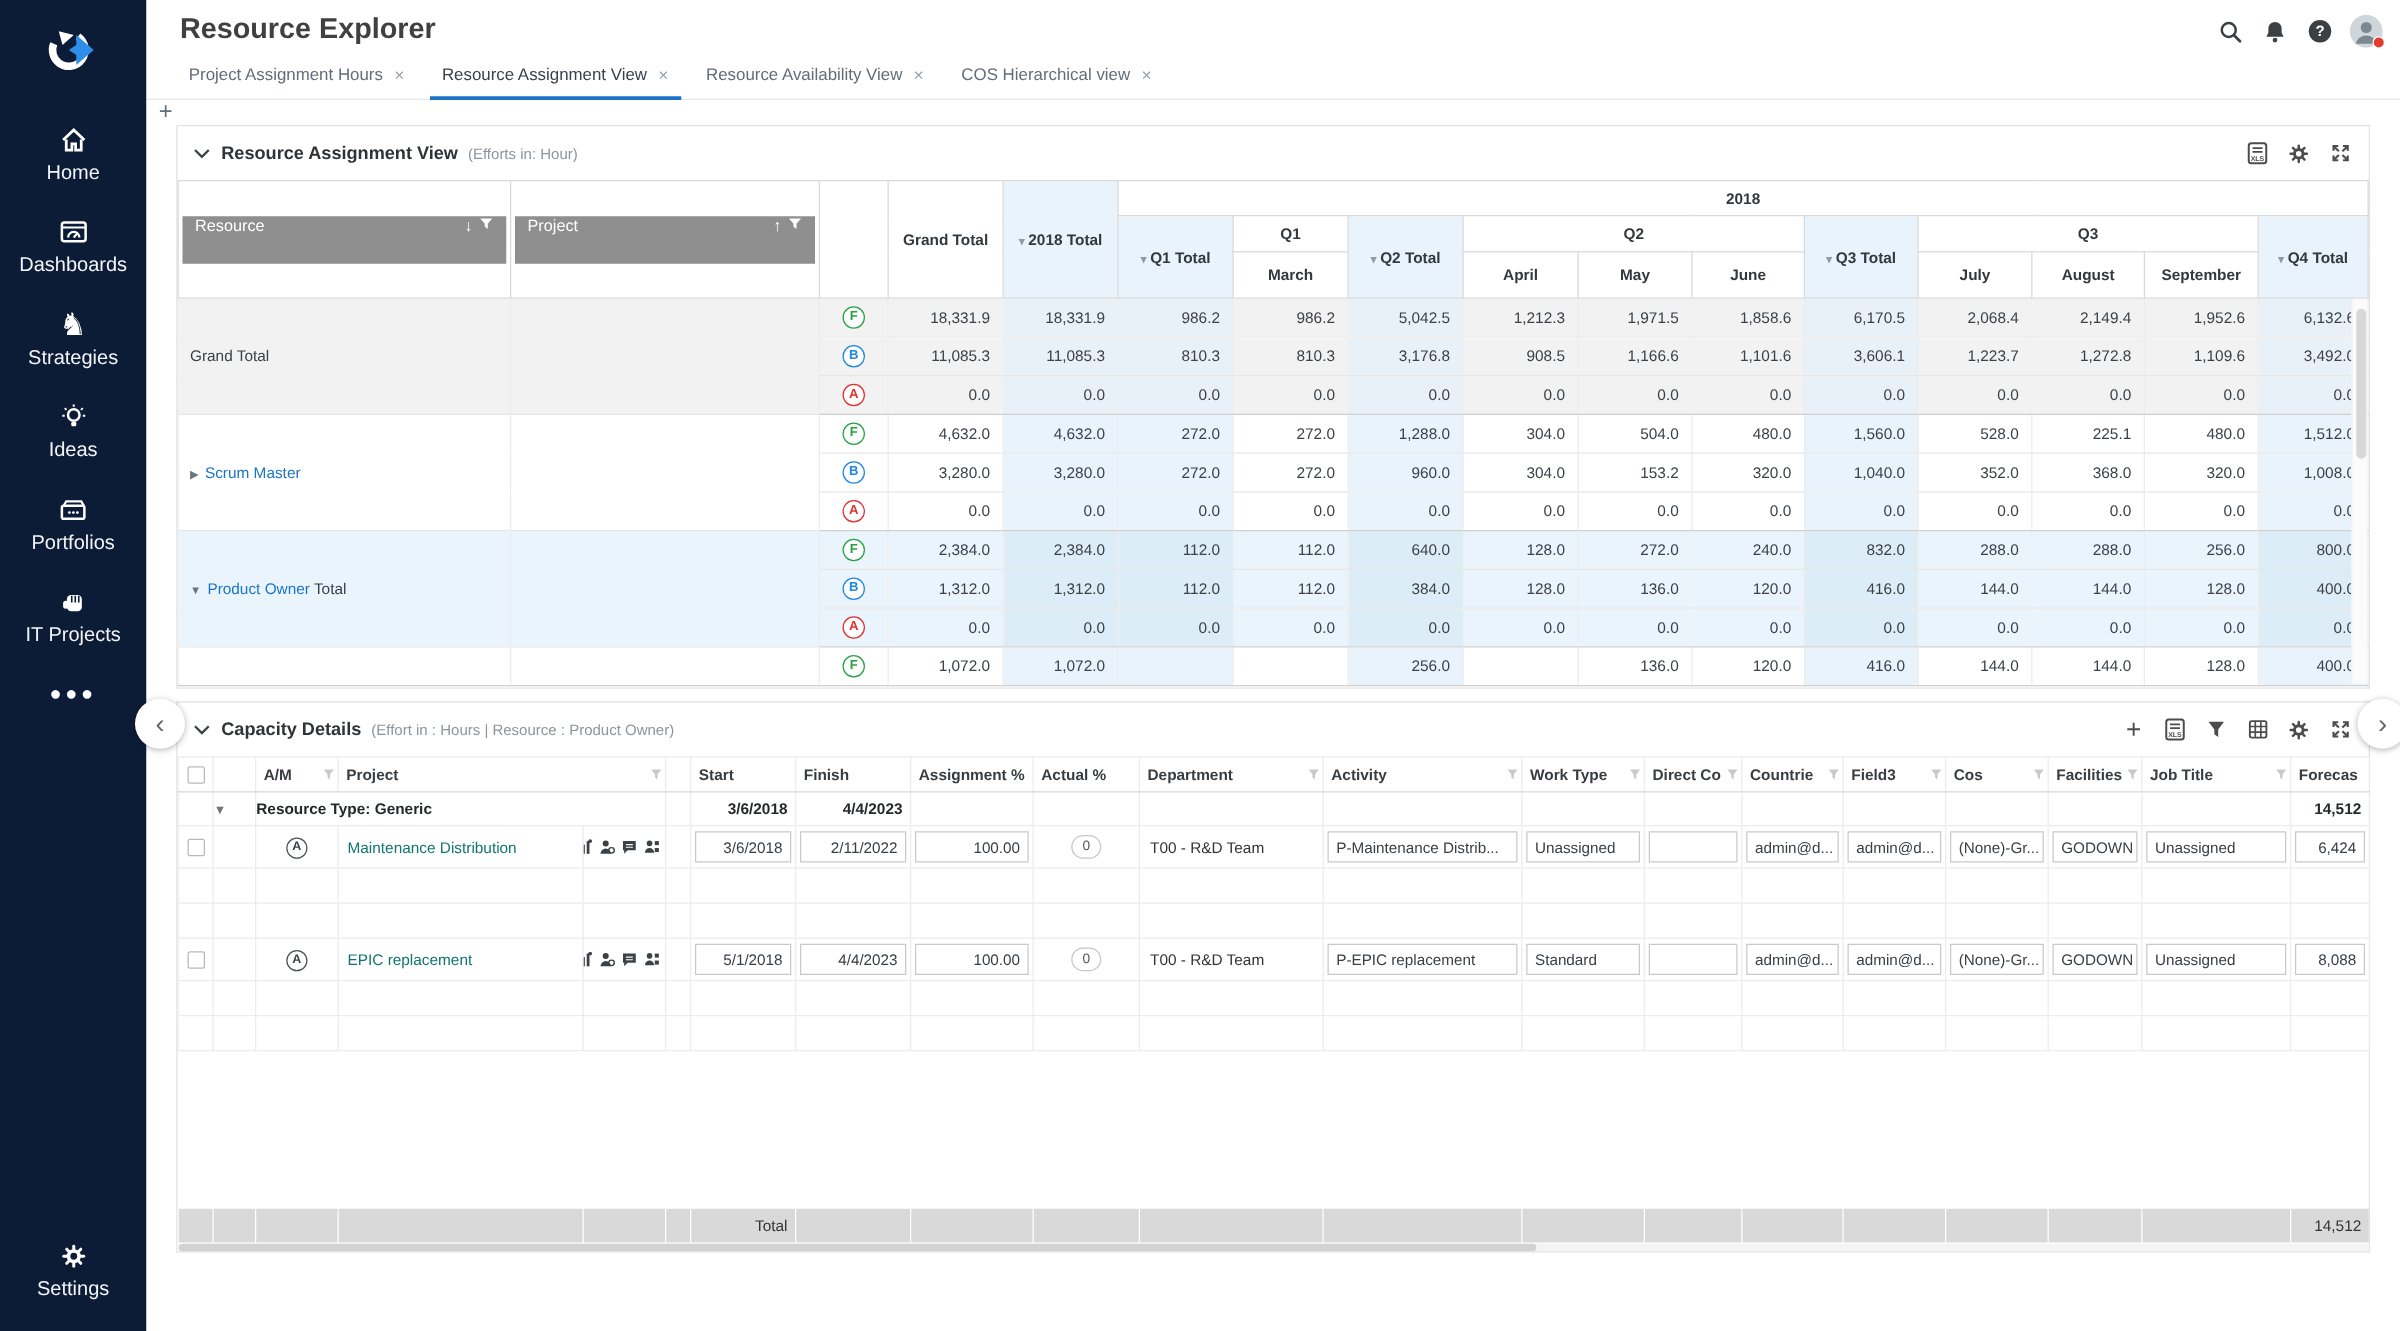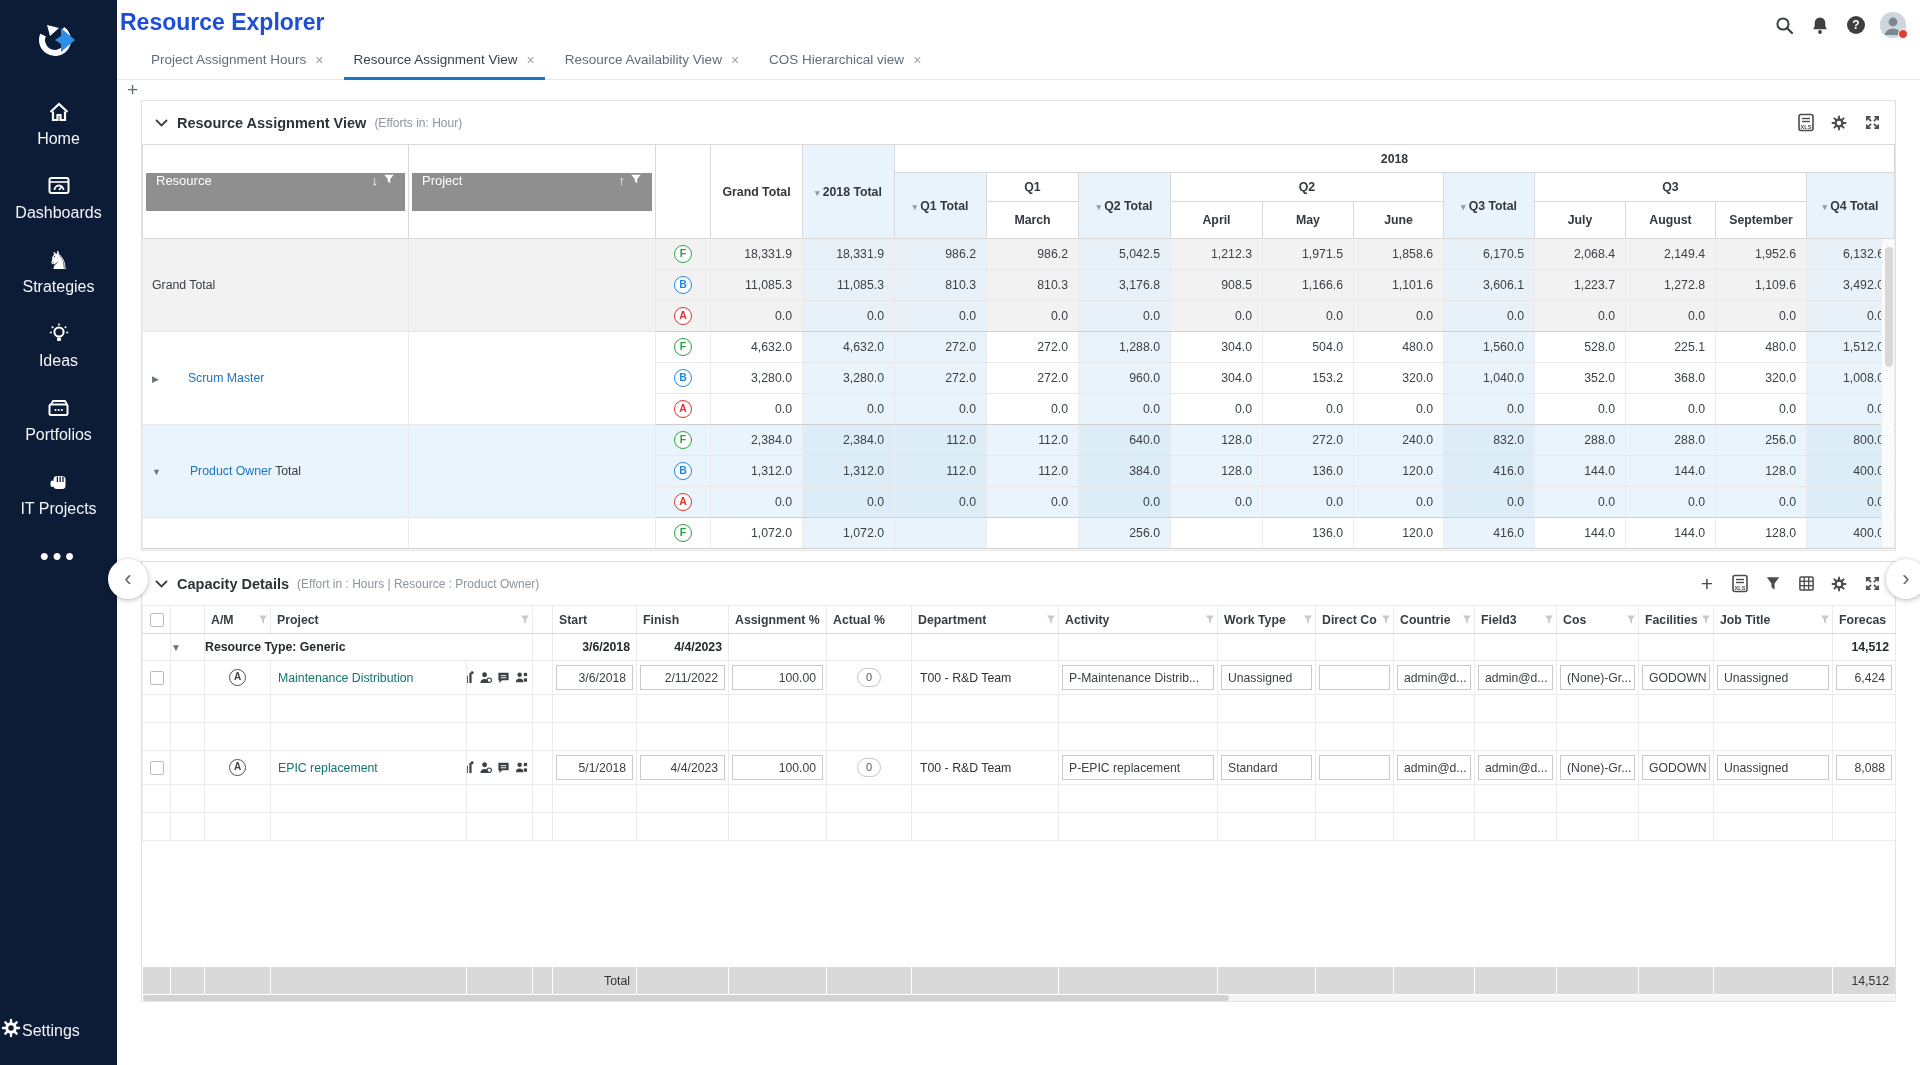--- a/index.html
+++ b/index.html
@@ -6,26 +6,26 @@
   html,body{width:1920px;height:1065px;overflow:hidden;}
   body{font-family:"Liberation Sans",sans-serif;background:#fff;position:relative;color:#333;}
 
   
   .sidebar{position:absolute;left:0;top:0;width:117px;height:1065px;background:#0d1c36;display:flex;flex-direction:column;align-items:center;z-index:30;}
   .logo{margin-top:12px;width:60px;height:56px;display:flex;align-items:center;justify-content:center;}
   #sb-items{margin-top:18px;display:flex;flex-direction:column;align-items:center;width:100%;}
   .sbitem{width:100%;padding:13px 0 12px;display:flex;flex-direction:column;align-items:center;cursor:pointer;}
   .sbicon{height:26px;display:flex;align-items:center;justify-content:center;color:#fff;}
   .sblabel{margin-top:5px;font-size:16px;color:#f2f5f8;}
-  .sb-bottom{margin-top:auto;margin-bottom:14px;width:100%;padding:10px 0;display:flex;align-items:center;cursor:pointer;}
+  .sb-bottom{margin-top:auto;margin-bottom:14px;width:100%;padding:10px 0;display:flex;flex-direction:column;align-items:center;cursor:pointer;}
   .knight{font-size:25px;line-height:22px;color:#fff;}
   .moredots{letter-spacing:3px;font-size:16px;color:#fff;line-height:10px;}
 
   
-  .main-title{position:absolute;left:120px;top:9px;font-size:23px;font-weight:700;color:#1d4ed8;}
+  .main-title{position:absolute;left:144px;top:9px;font-size:23px;font-weight:700;color:#404040;}
   .topicons{position:absolute;right:14px;top:12px;display:flex;align-items:center;gap:12px;}
   .ticon{width:24px;height:24px;display:flex;align-items:center;justify-content:center;cursor:pointer;}
   .avatar{width:26px;height:26px;border-radius:50%;background:#d9dee3;position:relative;overflow:visible;cursor:pointer;}
   .avatar .dot{position:absolute;right:-2px;bottom:-1px;width:10px;height:10px;border-radius:50%;background:#e23b30;border:1.5px solid #fff;}
 
   .tabbar{position:absolute;left:117px;right:0;top:40px;height:40px;border-bottom:1px solid #e4e7ea;background:#fff;z-index:5;}
   #tabs{display:flex;margin-left:19px;height:100%;align-items:center;}
   .tab{display:flex;align-items:center;height:100%;padding:0 15px;font-size:13.5px;color:#626d79;cursor:pointer;position:relative;white-space:nowrap;}
   .tab.active{color:#39424b;}
   .tab.active::after{content:'';position:absolute;left:5px;right:5px;bottom:-1px;height:3px;background:#1a73c7;}
@@ -65,21 +65,21 @@
   .gbox{background:#8f8f8f;color:#fff;height:38px;margin:0 3px;display:flex;align-items:flex-start;padding:0 10px;font-size:13px;cursor:pointer;}
   .gbox .sort{margin-left:auto;font-size:13px;margin-right:5px;}
   .num{text-align:right;padding-right:10px;color:#3c4147;}
   .atable tbody td{height:31px;}
   .g-gray td{background:#f2f2f2;}      .g-gray td.bluecol{background:#e9f1f8;}
   .g-white td{background:#fff;}        .g-white td.bluecol{background:#e9f3fb;}
   .g-blue td{background:#eaf4fc;}      .g-blue td.bluecol{background:#dcedf8;}
   .atable tbody td{border-color:#ececec;border-bottom-color:#e7e7e7;}
   .atable tbody tr.glast td{border-bottom:1px solid #cfcfcf;}
   .namecell{padding-left:9px;font-size:12.8px;color:#3b4046;}
-  .rlink{color:#1b74c5;cursor:pointer;margin-left:24px;}
+  .rlink{color:#1b74c5;cursor:pointer;}
   .exp{color:#6d757d;font-size:9px;margin-right:5px;cursor:pointer;}
   .fba{display:inline-block;width:18px;height:18px;border:1.6px solid;border-radius:50%;font-size:10.5px;font-weight:700;text-align:center;line-height:15px;background:#fff;}
   .iconcell{text-align:center;}
   .vscroll{position:absolute;right:1px;top:138px;bottom:3px;width:13px;background:#fbfbfb;border-left:1px solid #efefef;}
   .vscroll .thumb{position:absolute;left:2.5px;top:8px;width:8px;height:120px;border-radius:4px;background:#d8d8d8;}
 
   
   .ctable{width:1753px;border-top:1px solid #dcdcdc;}
   .ctable td{border:1px solid #ececec;font-size:12.3px;overflow:hidden;white-space:nowrap;vertical-align:middle;}
   .chrow td{height:28px;background:#fff;border-bottom:1px solid #d5d5d5;color:#383d42;font-weight:700;}

